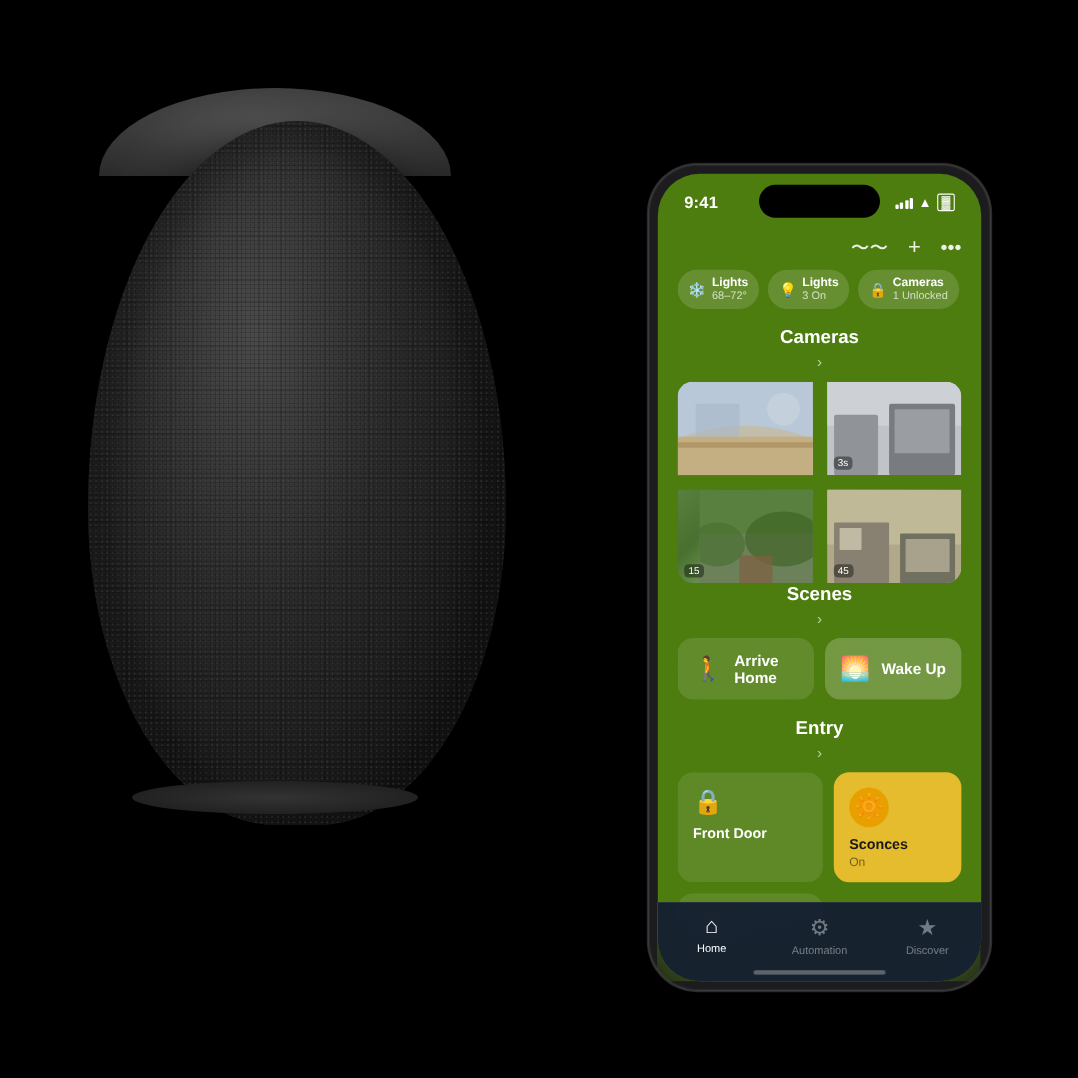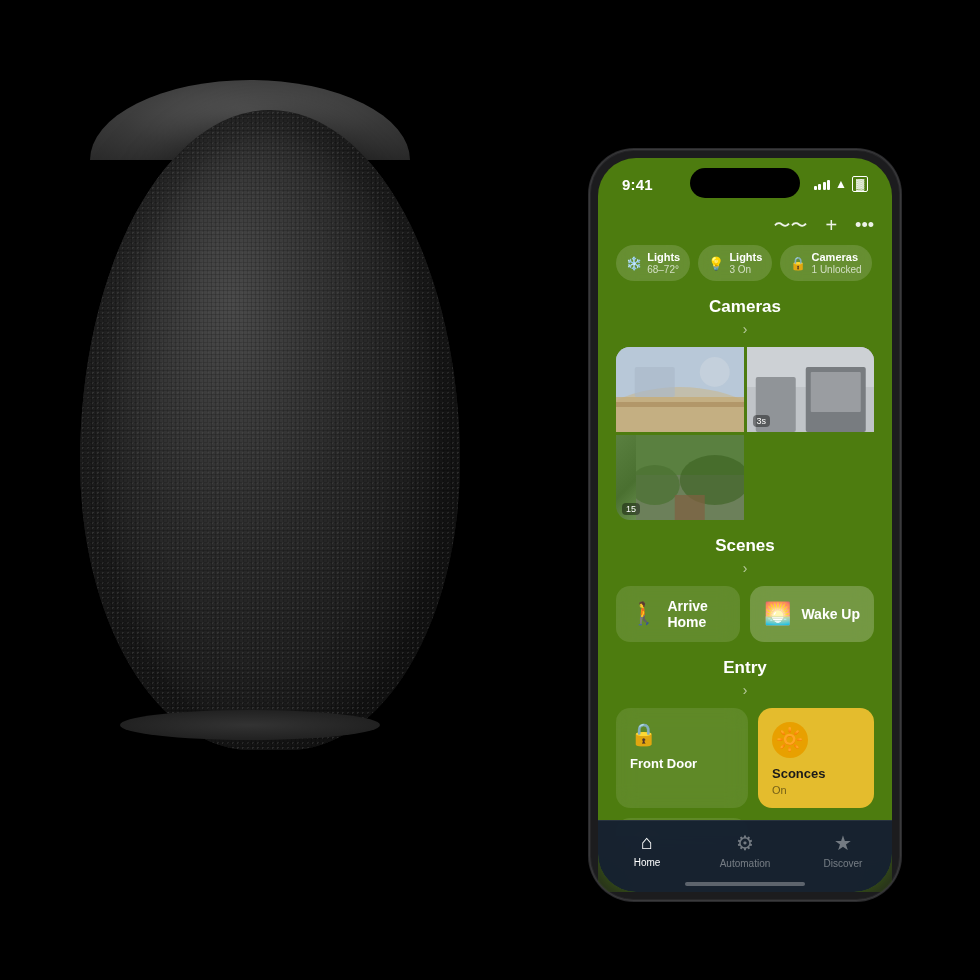--- a/index.html
+++ b/index.html
@@ -230,24 +230,23 @@
     .section-chevron {
       color: rgba(255,255,255,0.6);
       font-size: 14px;
     }
 
     
     .camera-grid {
       display: grid;
       grid-template-columns: 1fr 1fr;
       grid-template-rows: 85px 85px;
-      gap: 3px;
+      gap: 13px;
       border-radius: 14px;
       overflow: hidden;
-      margin-bottom: 16px;
     }
     .camera-cell {
       position: relative;
       overflow: hidden;
     }
     .camera-cell-inner {
       width: 100%;
       height: 100%;
       position: relative;
     }
@@ -491,20 +490,33 @@
               <svg width="100%" height="100%" viewBox="0 0 130 85" preserveAspectRatio="xMidYMid slice">
                 <rect fill="#5a8040" width="130" height="85"></rect>
                 <rect x="0" y="40" width="130" height="45" fill="#708060" opacity="0.8"></rect>
                 <ellipse cx="30" cy="50" rx="25" ry="20" fill="#4a7030" opacity="0.7"></ellipse>
                 <ellipse cx="90" cy="45" rx="35" ry="25" fill="#3a6020" opacity="0.6"></ellipse>
                 <rect x="50" y="60" width="30" height="25" fill="#806040" opacity="0.7"></rect>
               </svg>
               <div class="cam-timestamp">15</div>
             </div>
           </div>
+          <div class="camera-cell">
+            <div class="camera-cell-inner cam4">
+              <svg width="100%" height="100%" viewBox="0 0 130 85" preserveAspectRatio="xMidYMid slice">
+                <rect fill="#b0a888" width="130" height="85"></rect>
+                <rect x="0" y="0" width="130" height="50" fill="#c8c0a0" opacity="0.7"></rect>
+                <rect x="10" y="30" width="50" height="55" fill="#888070" rx="1"></rect>
+                <rect x="15" y="35" width="20" height="20" fill="#d0c8b0" opacity="0.8" rx="1"></rect>
+                <rect x="70" y="40" width="50" height="45" fill="#707060" rx="1"></rect>
+                <rect x="75" y="45" width="40" height="30" fill="#c0b8a0" opacity="0.7" rx="1"></rect>
+              </svg>
+              <div class="cam-timestamp">45</div>
+            </div>
+          </div>
         </div>
 
         <div class="section-header">
           <span class="section-title">Scenes</span>
           <span class="section-chevron">›</span>
         </div>
         <div class="scenes-row">
           <div class="scene-btn">
             <span class="scene-icon">🚶</span>
             <span class="scene-label">Arrive Home</span>

